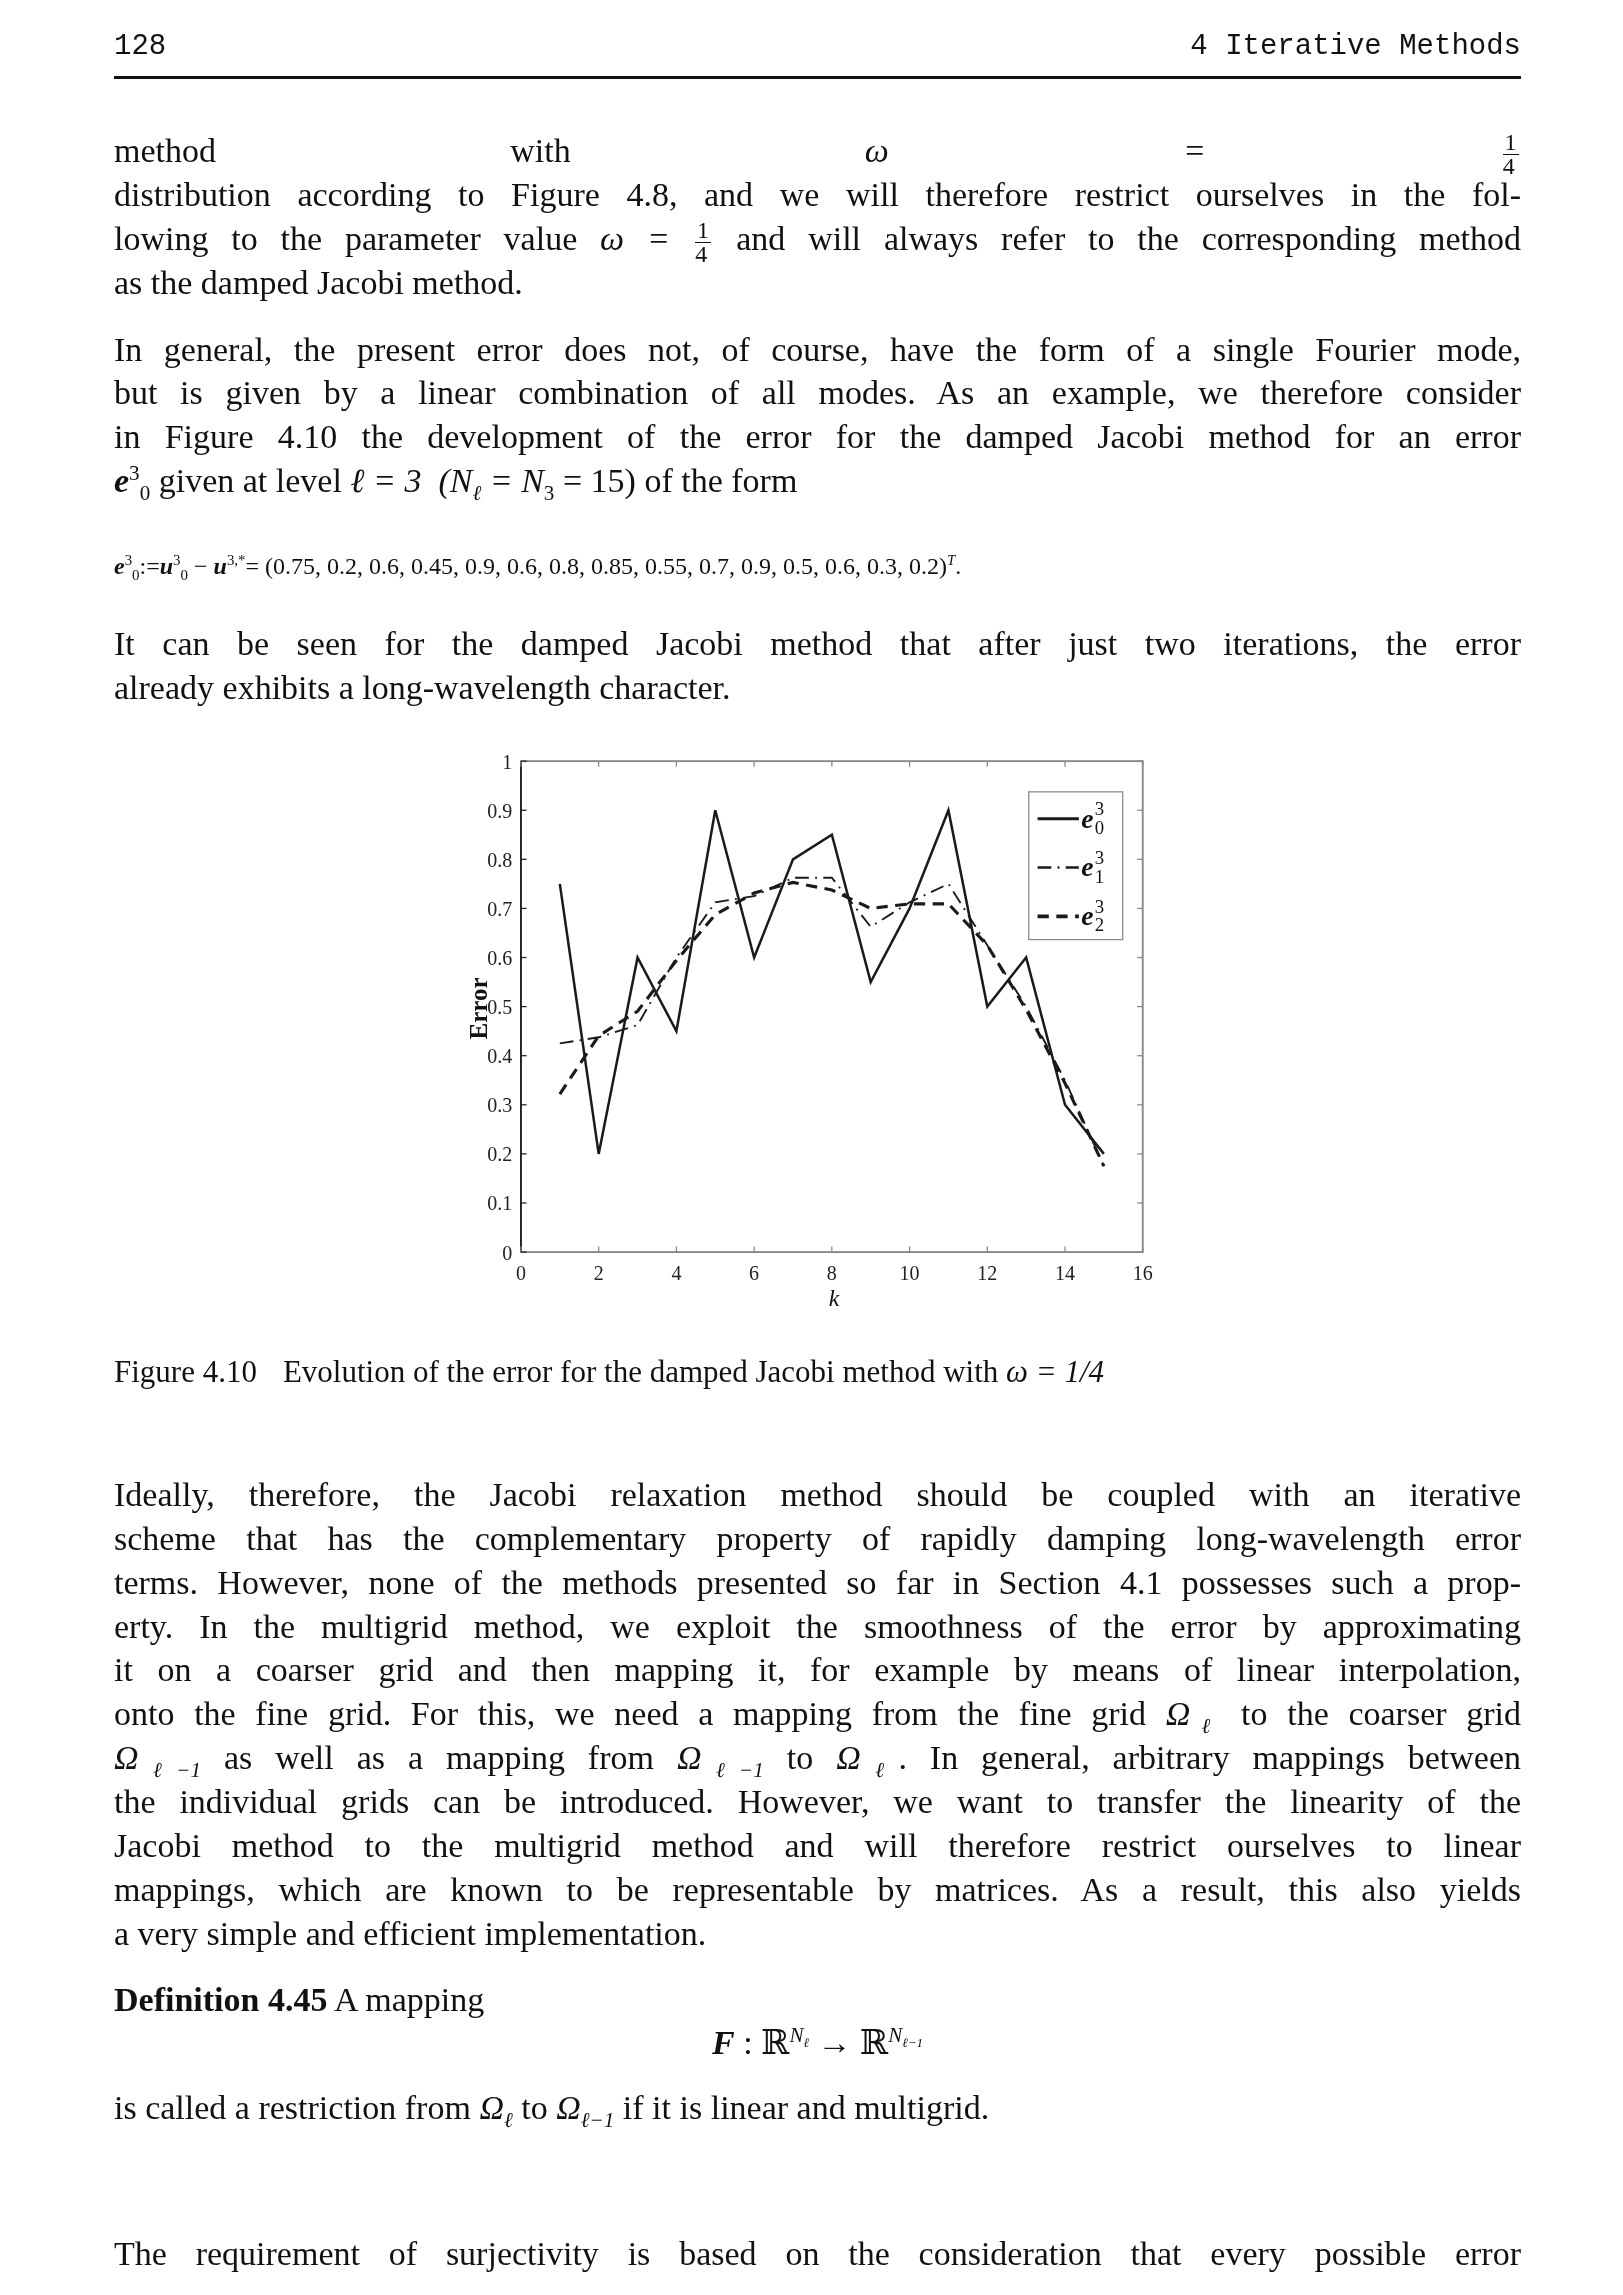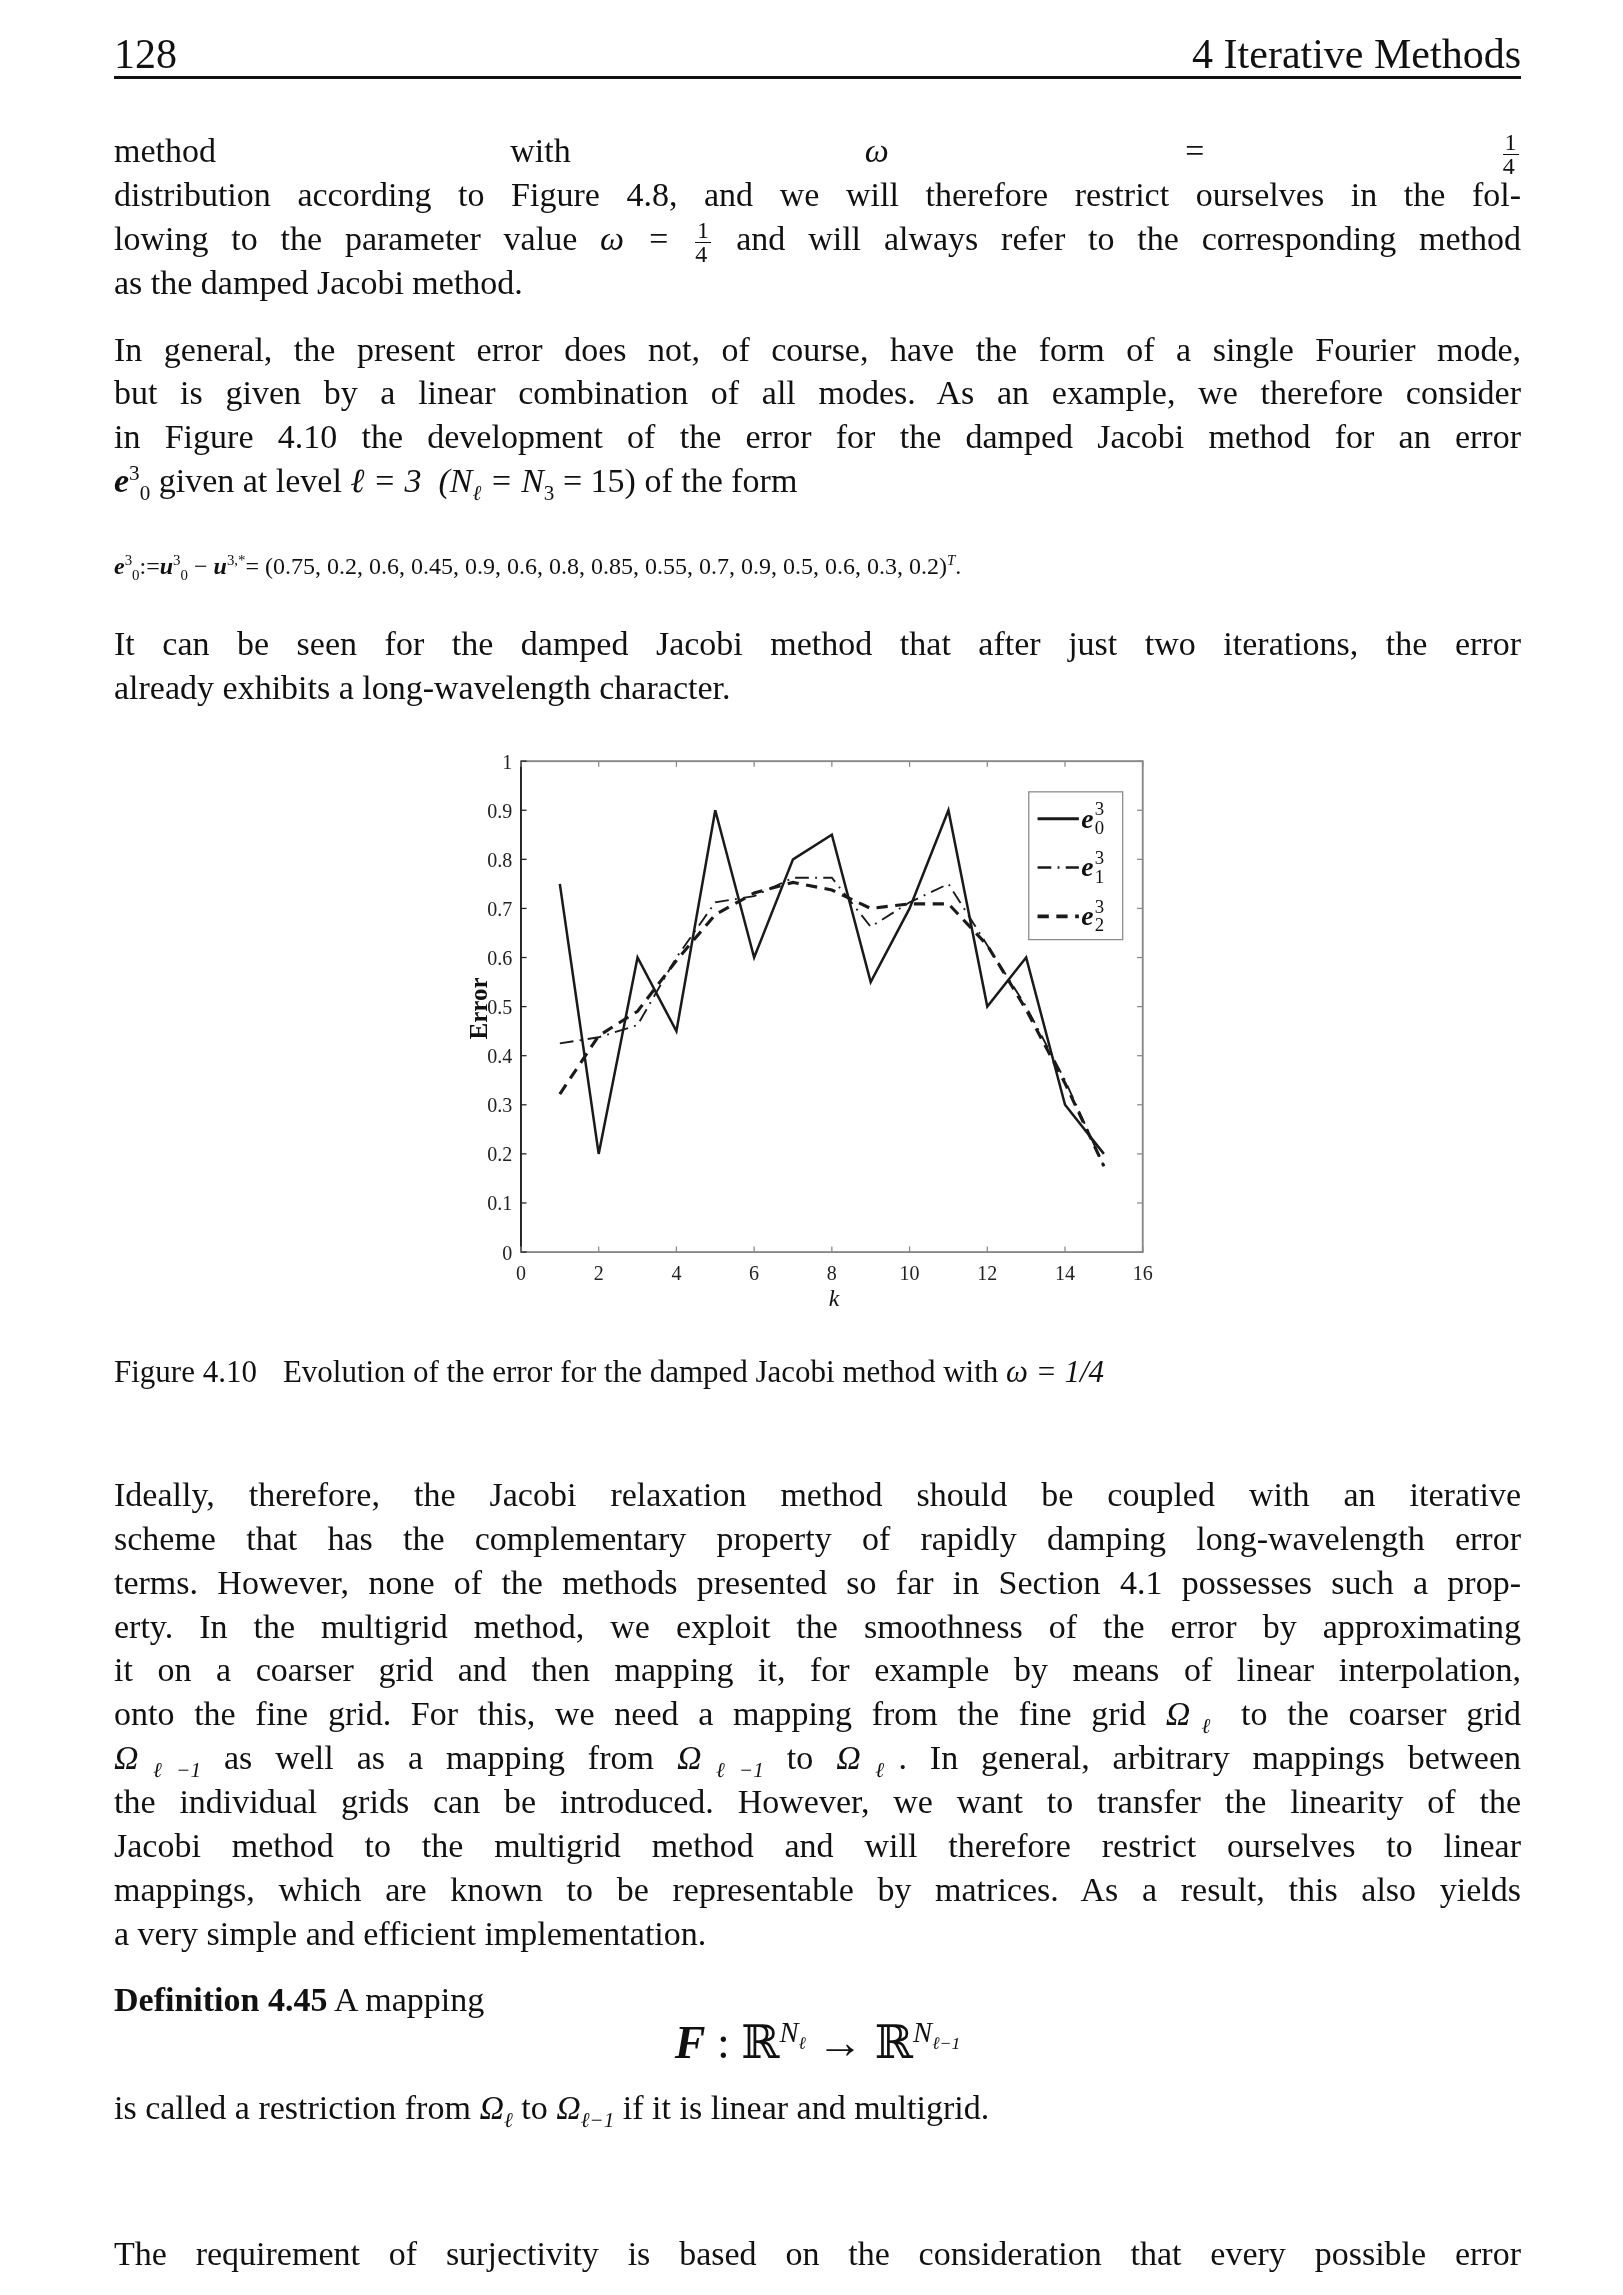--- a/index.html
+++ b/index.html
@@ -2,32 +2,32 @@
 <html style="font-size:10px"><head>
 <meta charset="utf-8">
 <style>
   html, body { margin:0; padding:0; background:#ffffff; }
   body { width:1623px; height:2295px; position:relative; overflow:hidden;
          font-family:"DejaVu Serif","Liberation Serif",serif; color:#111; }
   .line { position:absolute; left:114px; width:1407px; font-size:34px; line-height:44px;
           white-space:nowrap; font-family:"Liberation Serif","DejaVu Serif",serif; }
   .just { text-align:justify; text-align-last:justify; }
   .header { position:absolute; top:30px; left:114px; width:1407px; height:44px;
-            font-size:42px; font-family:Liberation Serif, serif; }
+            font-size:29px; font-family:Liberation Mono, monospace; }
   .header .num { position:absolute; left:0; top:0; }
   .header .title { position:absolute; right:0; top:0; }
   .rule { position:absolute; left:114px; top:76px; width:1407px; height:2.5px; background:#111; }
   .bold { font-weight:bold; }
   .it { font-style:italic;text-align:right; }
   .bi { font-weight:bold; font-style:italic; }
   sup, sub { font-size:62%; line-height:0; }
   .frac { display:inline-block; vertical-align:middle; text-align:center; font-size:24px; line-height:22.5px; margin:0 2.5px; }
   .frac span { display:block; }
   .frac .n { border-bottom:1.3px solid #111; padding:0 1.9px; }
-  .center { position:absolute; left:114px; width:1407px; text-align:center; font-size:46px; line-height:44px;
+  .center { position:absolute; left:114px; width:1407px; text-align:center; font-size:34px; line-height:44px;
             font-family:"Liberation Serif","DejaVu Serif",serif; }
   #chart { position:absolute; left:0; top:0; }
   .caption { position:absolute; left:114px; top:1350px; font-size:31px; line-height:44px; white-space:nowrap;
              font-family:"Liberation Serif","DejaVu Serif",serif; }
   .caption .lbl { font-weight:normal; margin-right:26px;text-align:right; }
 </style>
 </head>
 <body>
 
 <div class="header">

